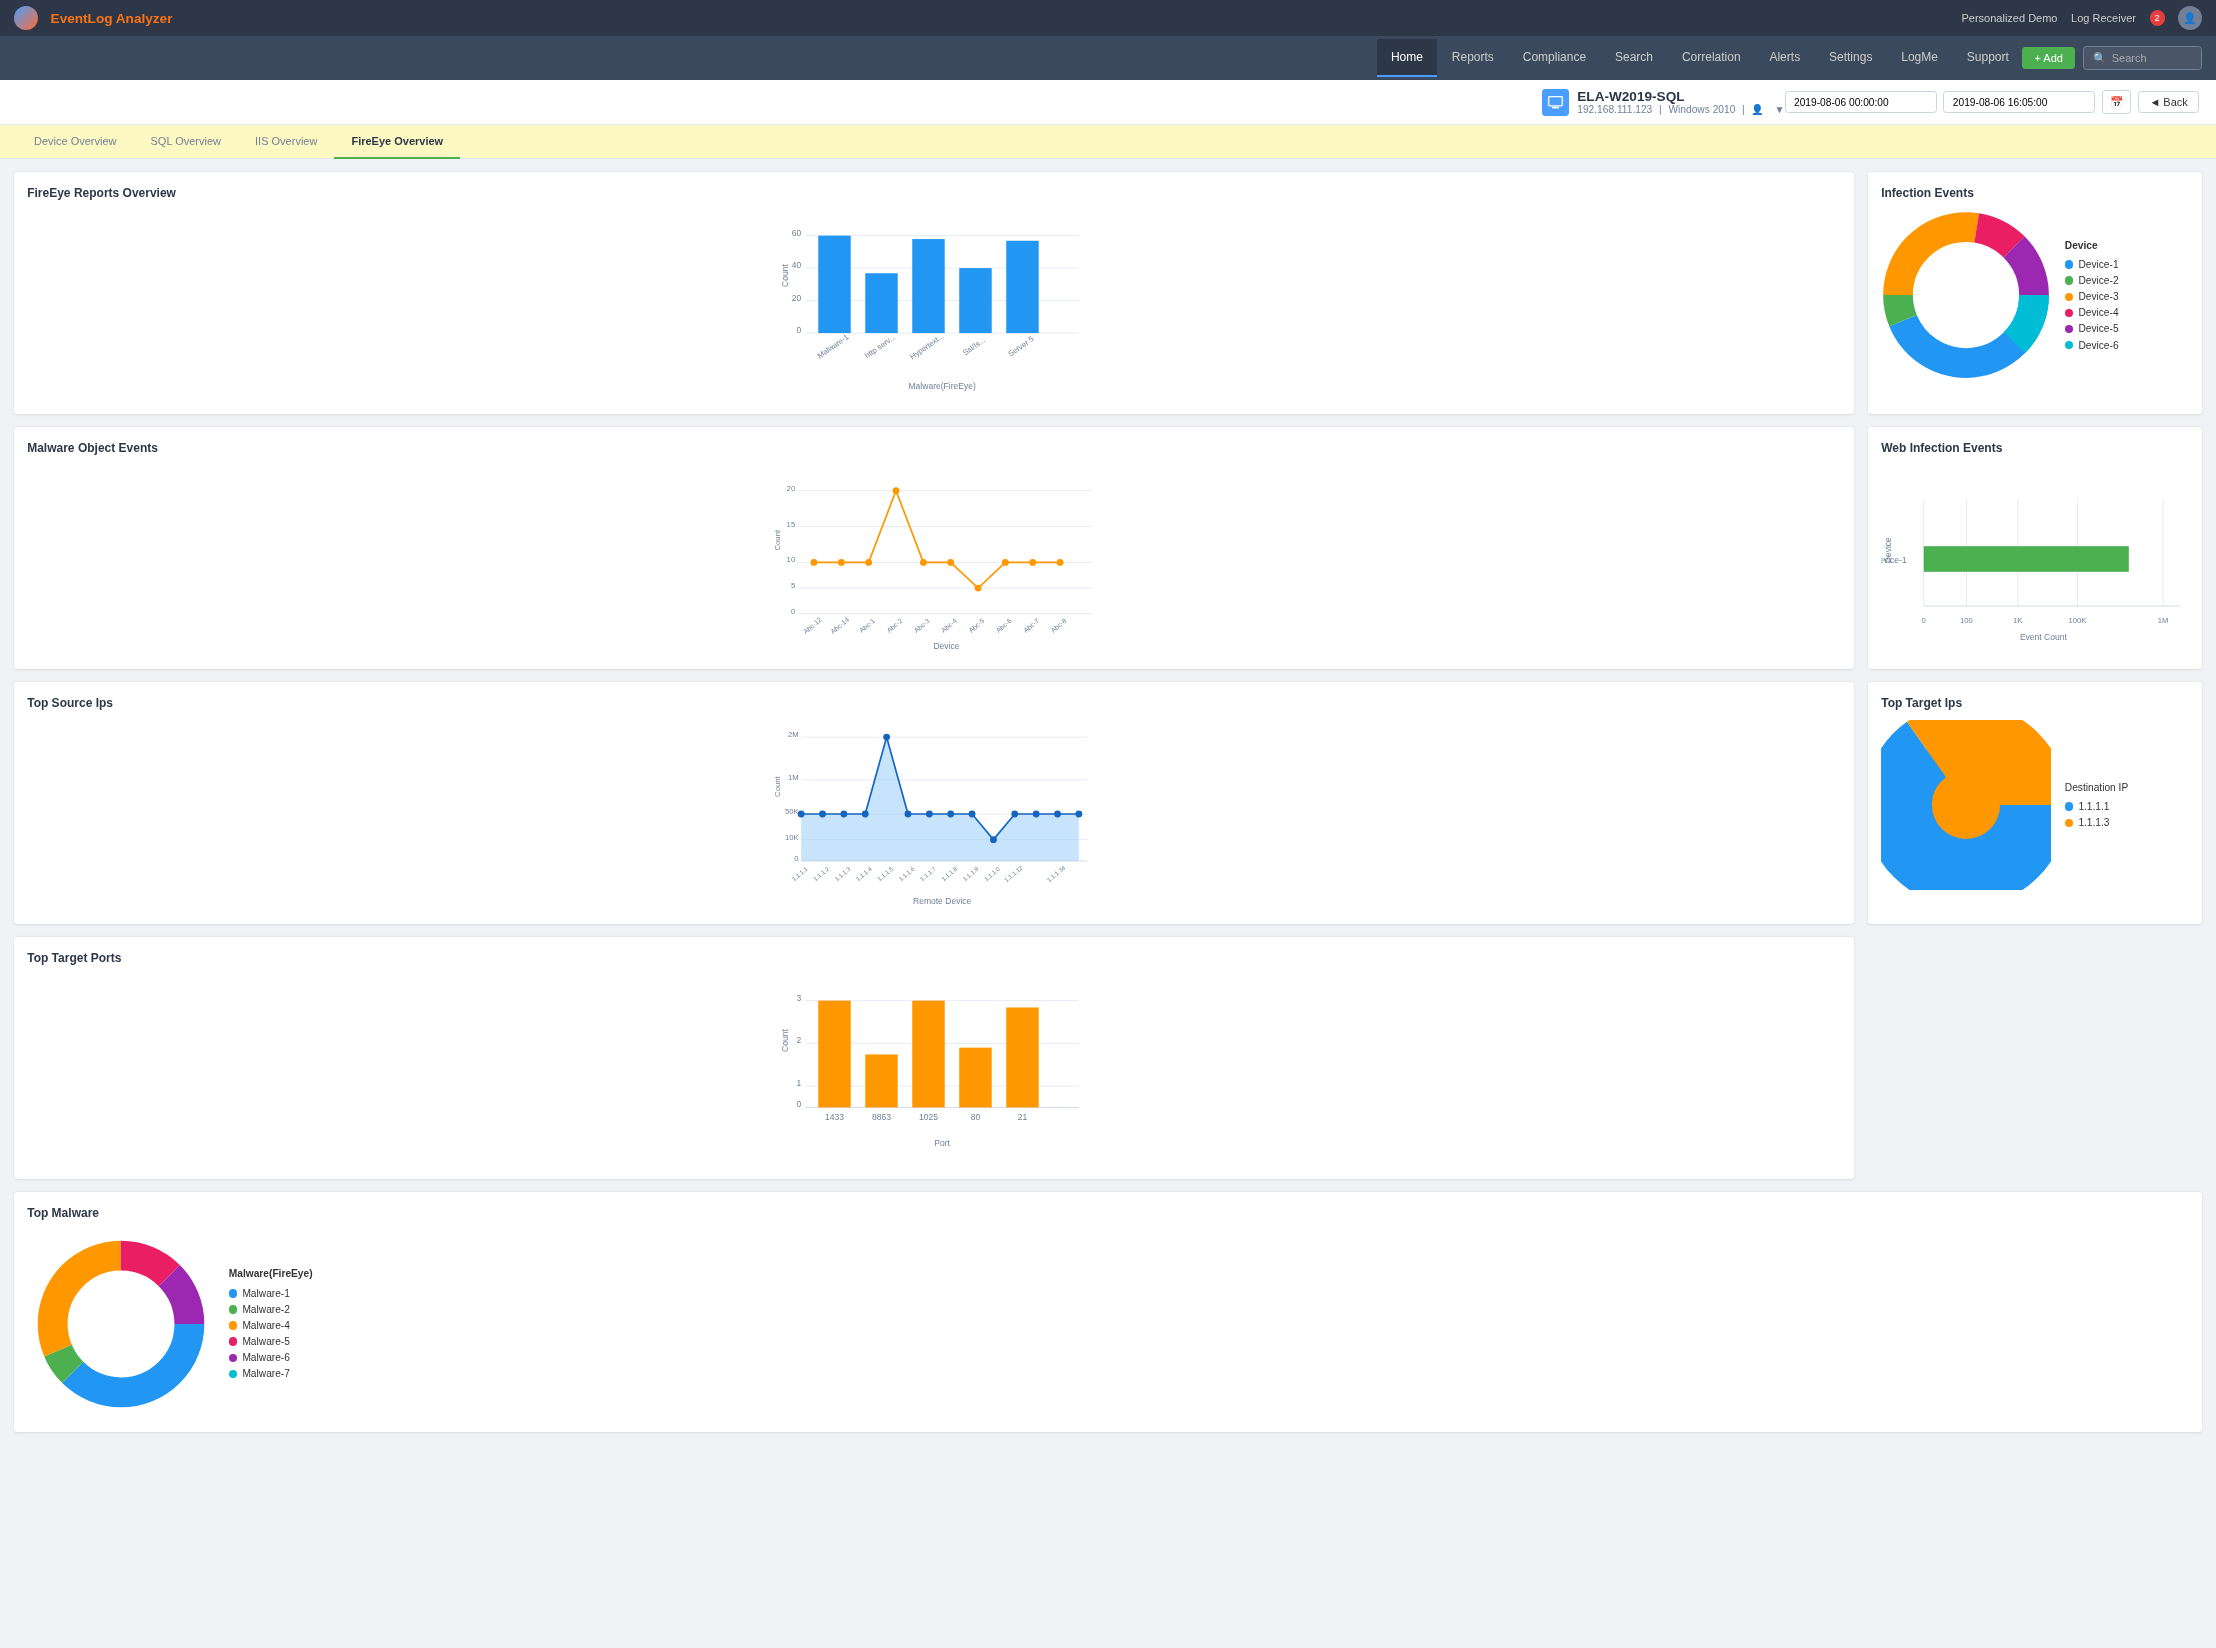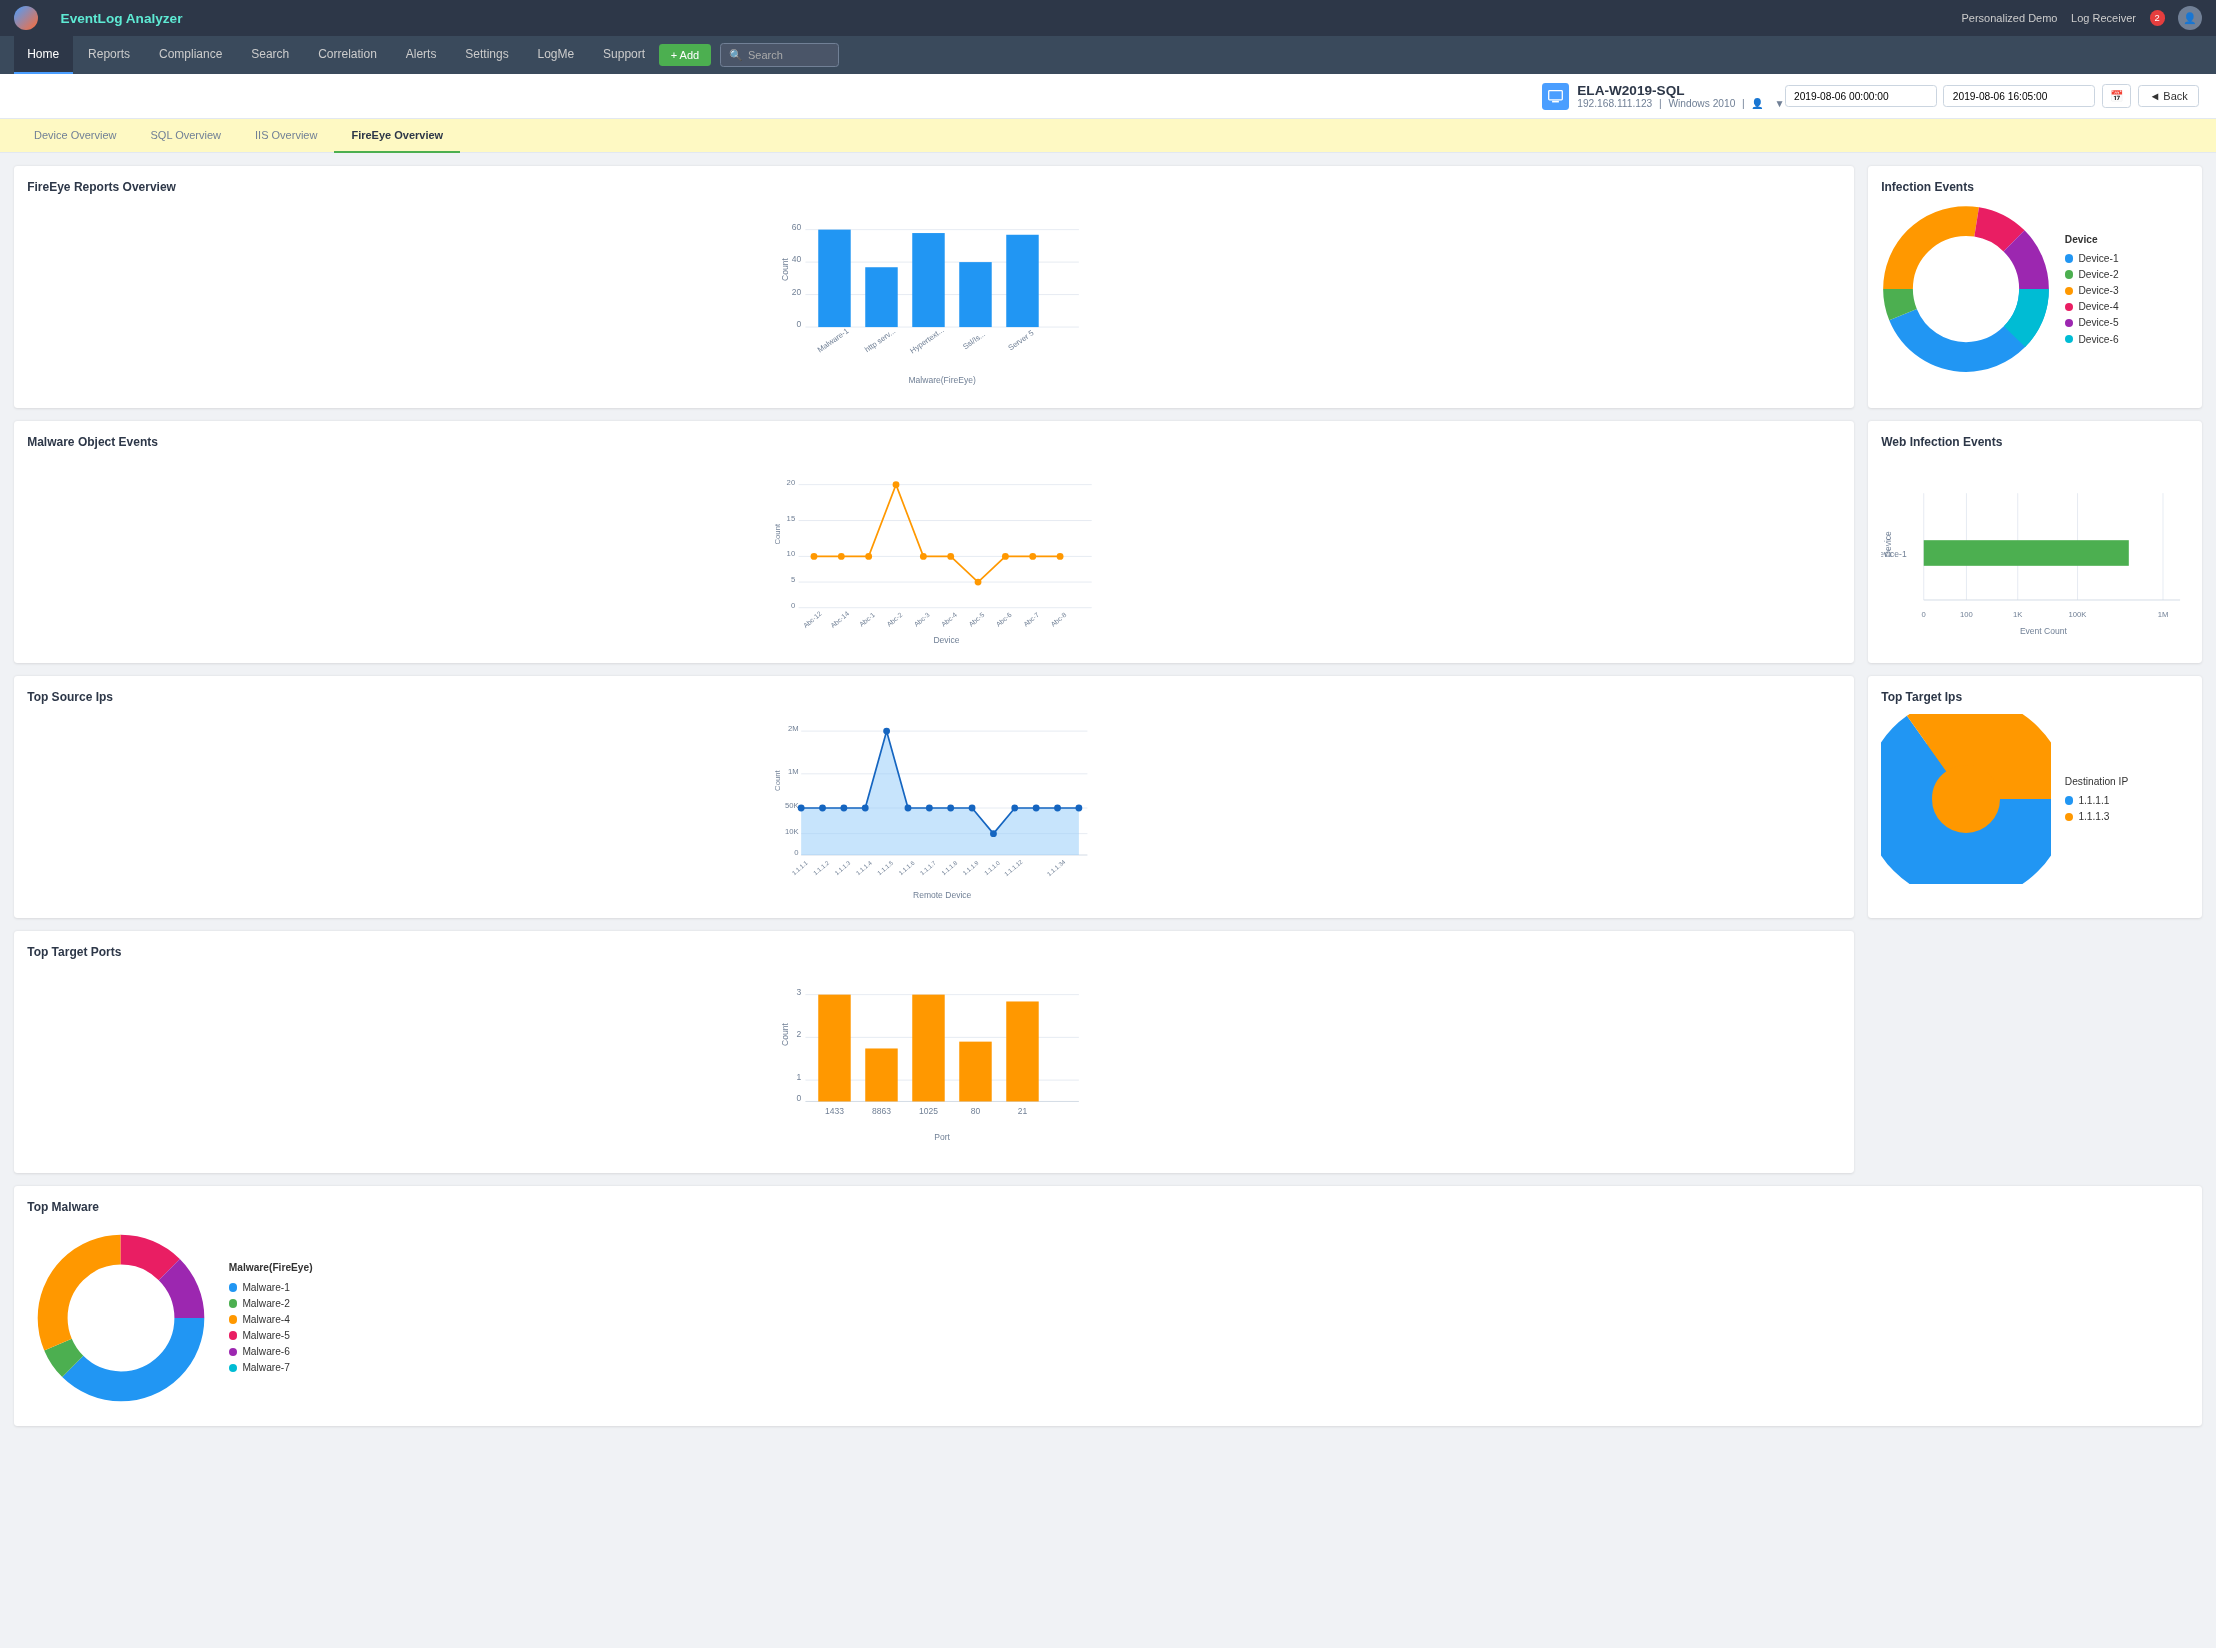--- a/index.html
+++ b/index.html
@@ -8,34 +8,34 @@
     
     .top-bar {
       background: #2d3748;
       display: flex;
       align-items: center;
       padding: 0 13.6px;
       height: 36px;
       justify-content: space-between;
     }
     .top-bar-left { display: flex; align-items: center; gap: 10.2px; }
-    .app-logo { display: flex; align-items: center; gap: 23px; color: #5eead4; font-size: 13.6px; font-weight: bold; }
+    .app-logo { display: flex; align-items: center; gap: 13px; color: #f97316; font-size: 13.6px; font-weight: bold; }
     .logo-icon { width: 24px; height: 24px; background: linear-gradient(135deg, #4a9eff, #ff6b35); border-radius: 50%; }
     .top-bar-right { display: flex; align-items: center; gap: 13.6px; color: #ccc; font-size: 11px; }
     .notification-badge { background: #e53e3e; color: white; border-radius: 50%; width: 15.3px; height: 15.3px; display: inline-flex; align-items: center; justify-content: center; font-size: 9.4px; }
     .user-icon { width: 24px; height: 24px; border-radius: 50%; background: #718096; display: flex; align-items: center; justify-content: center; color: white; }
 
     
     .main-nav {
       background: #3a4a5c;
       display: flex;
       align-items: center;
       padding: 0 13.6px;
-      height: 38px;
-      justify-content: flex-start;
+      height: 44px;
+      justify-content: flex-end;
     }
     .main-nav-items { display: flex; align-items: center; gap: 1.7px; }
     .nav-item {
       color: #ccc;
       padding: 8.5px 13.6px;
       cursor: pointer;
       font-size: 12px;
       border-bottom: 2.6px solid transparent;
       height: 38px;
       display: flex;

